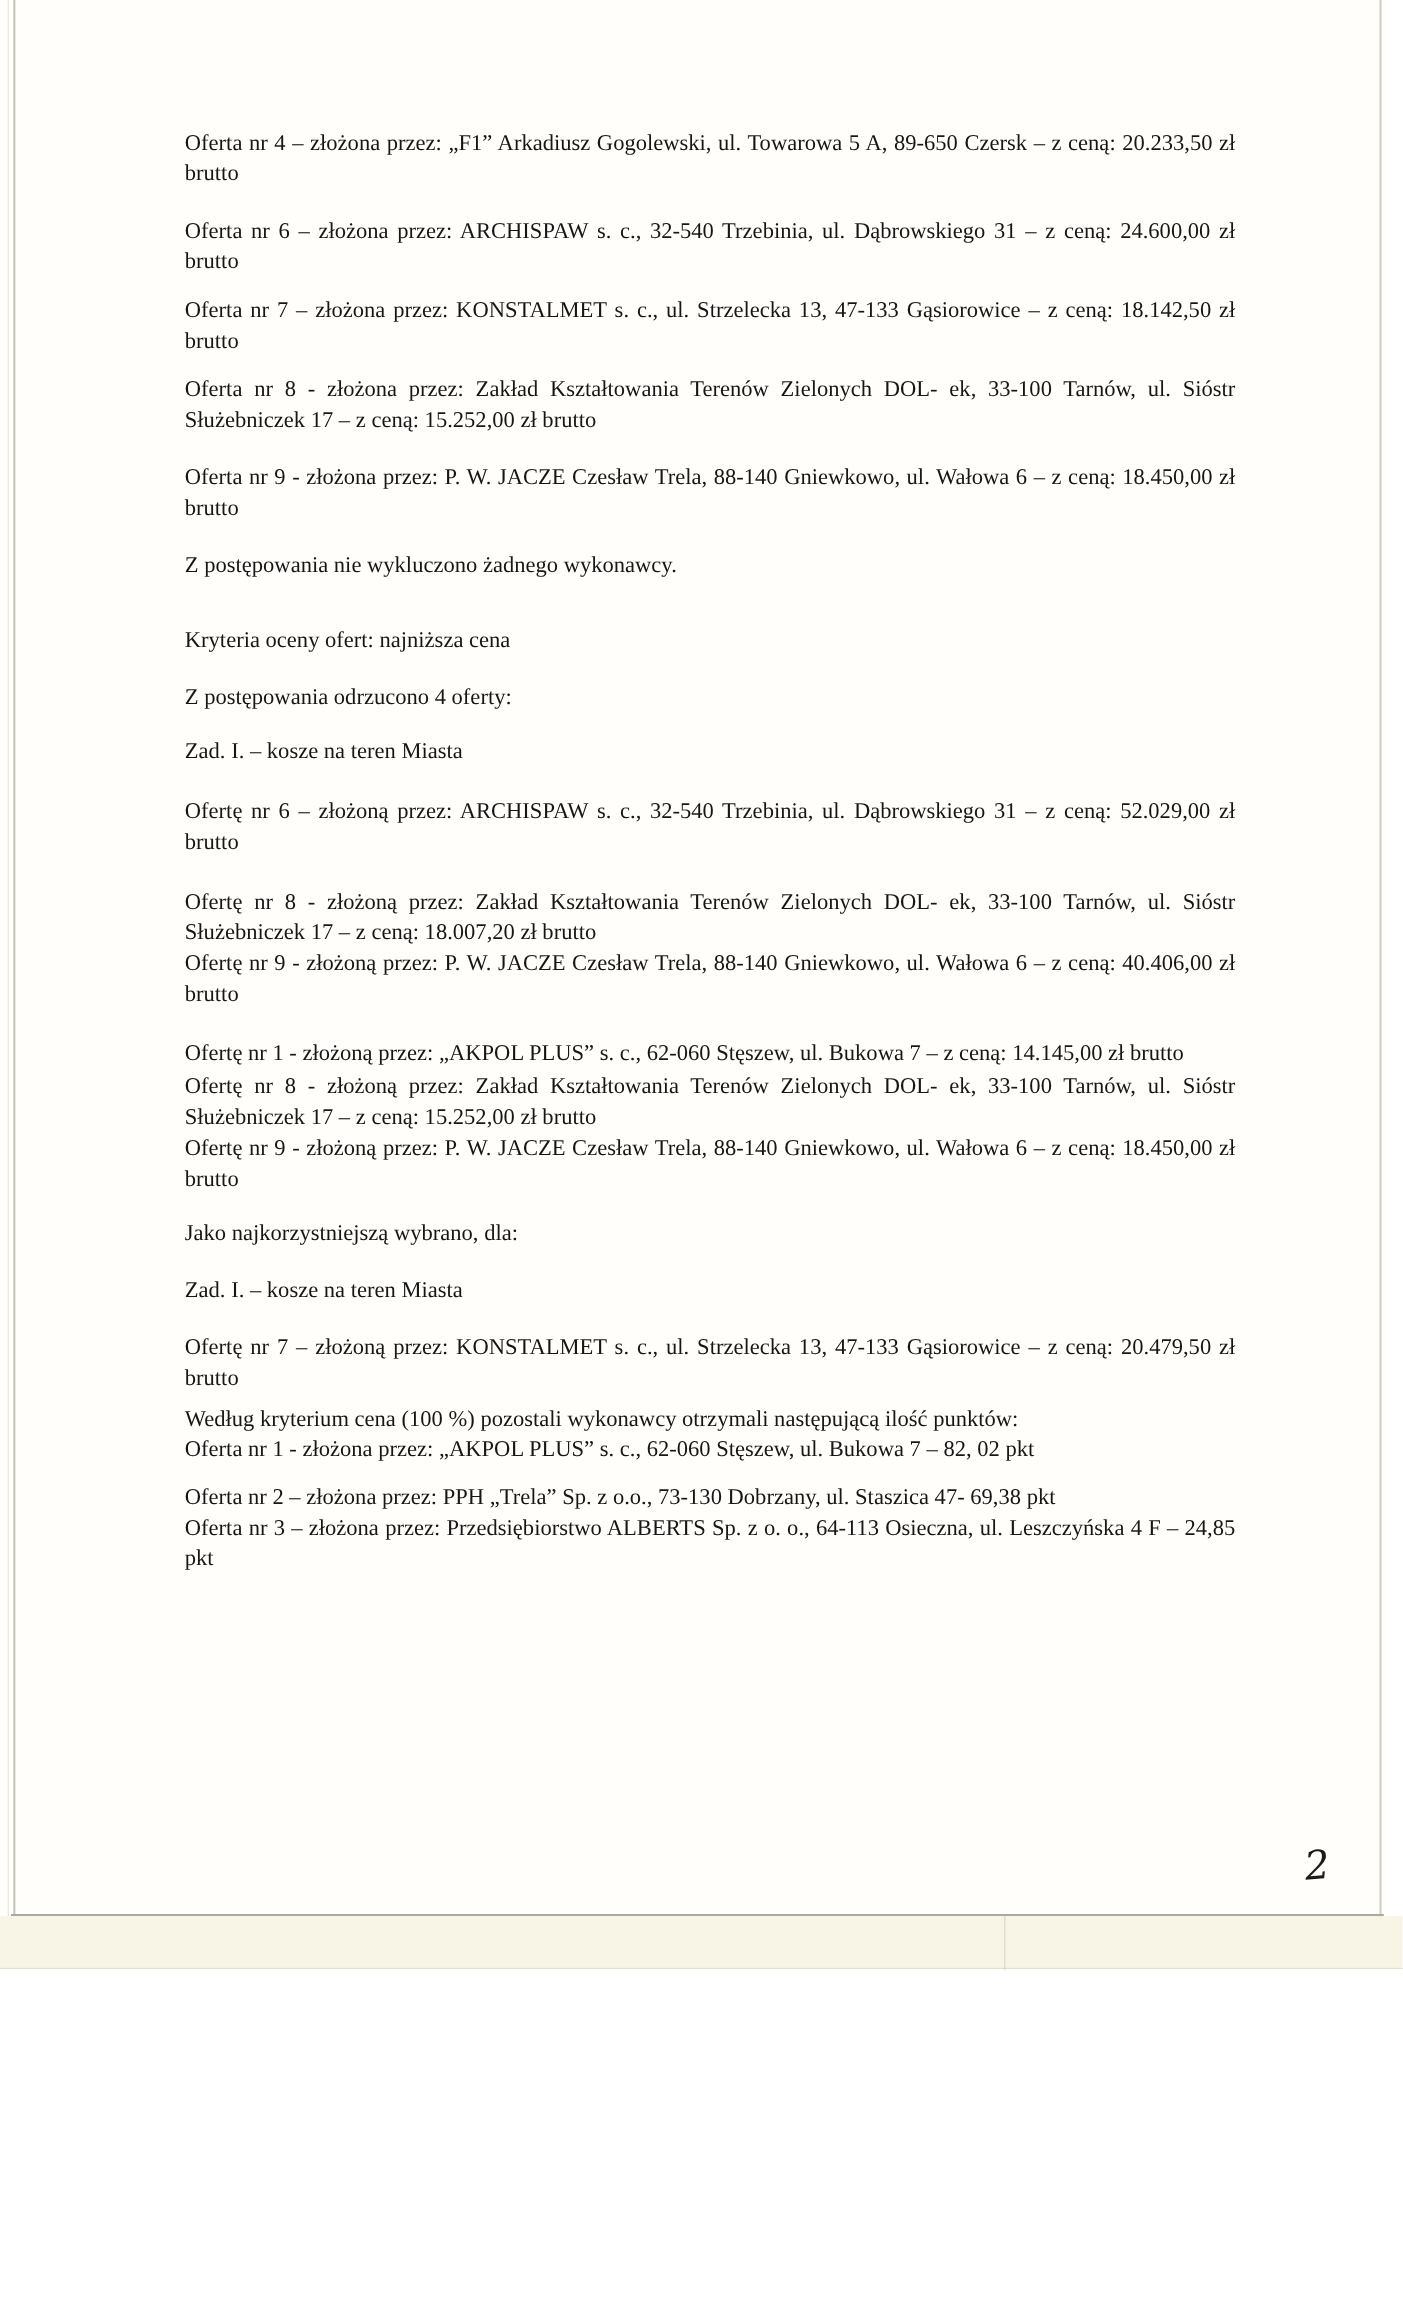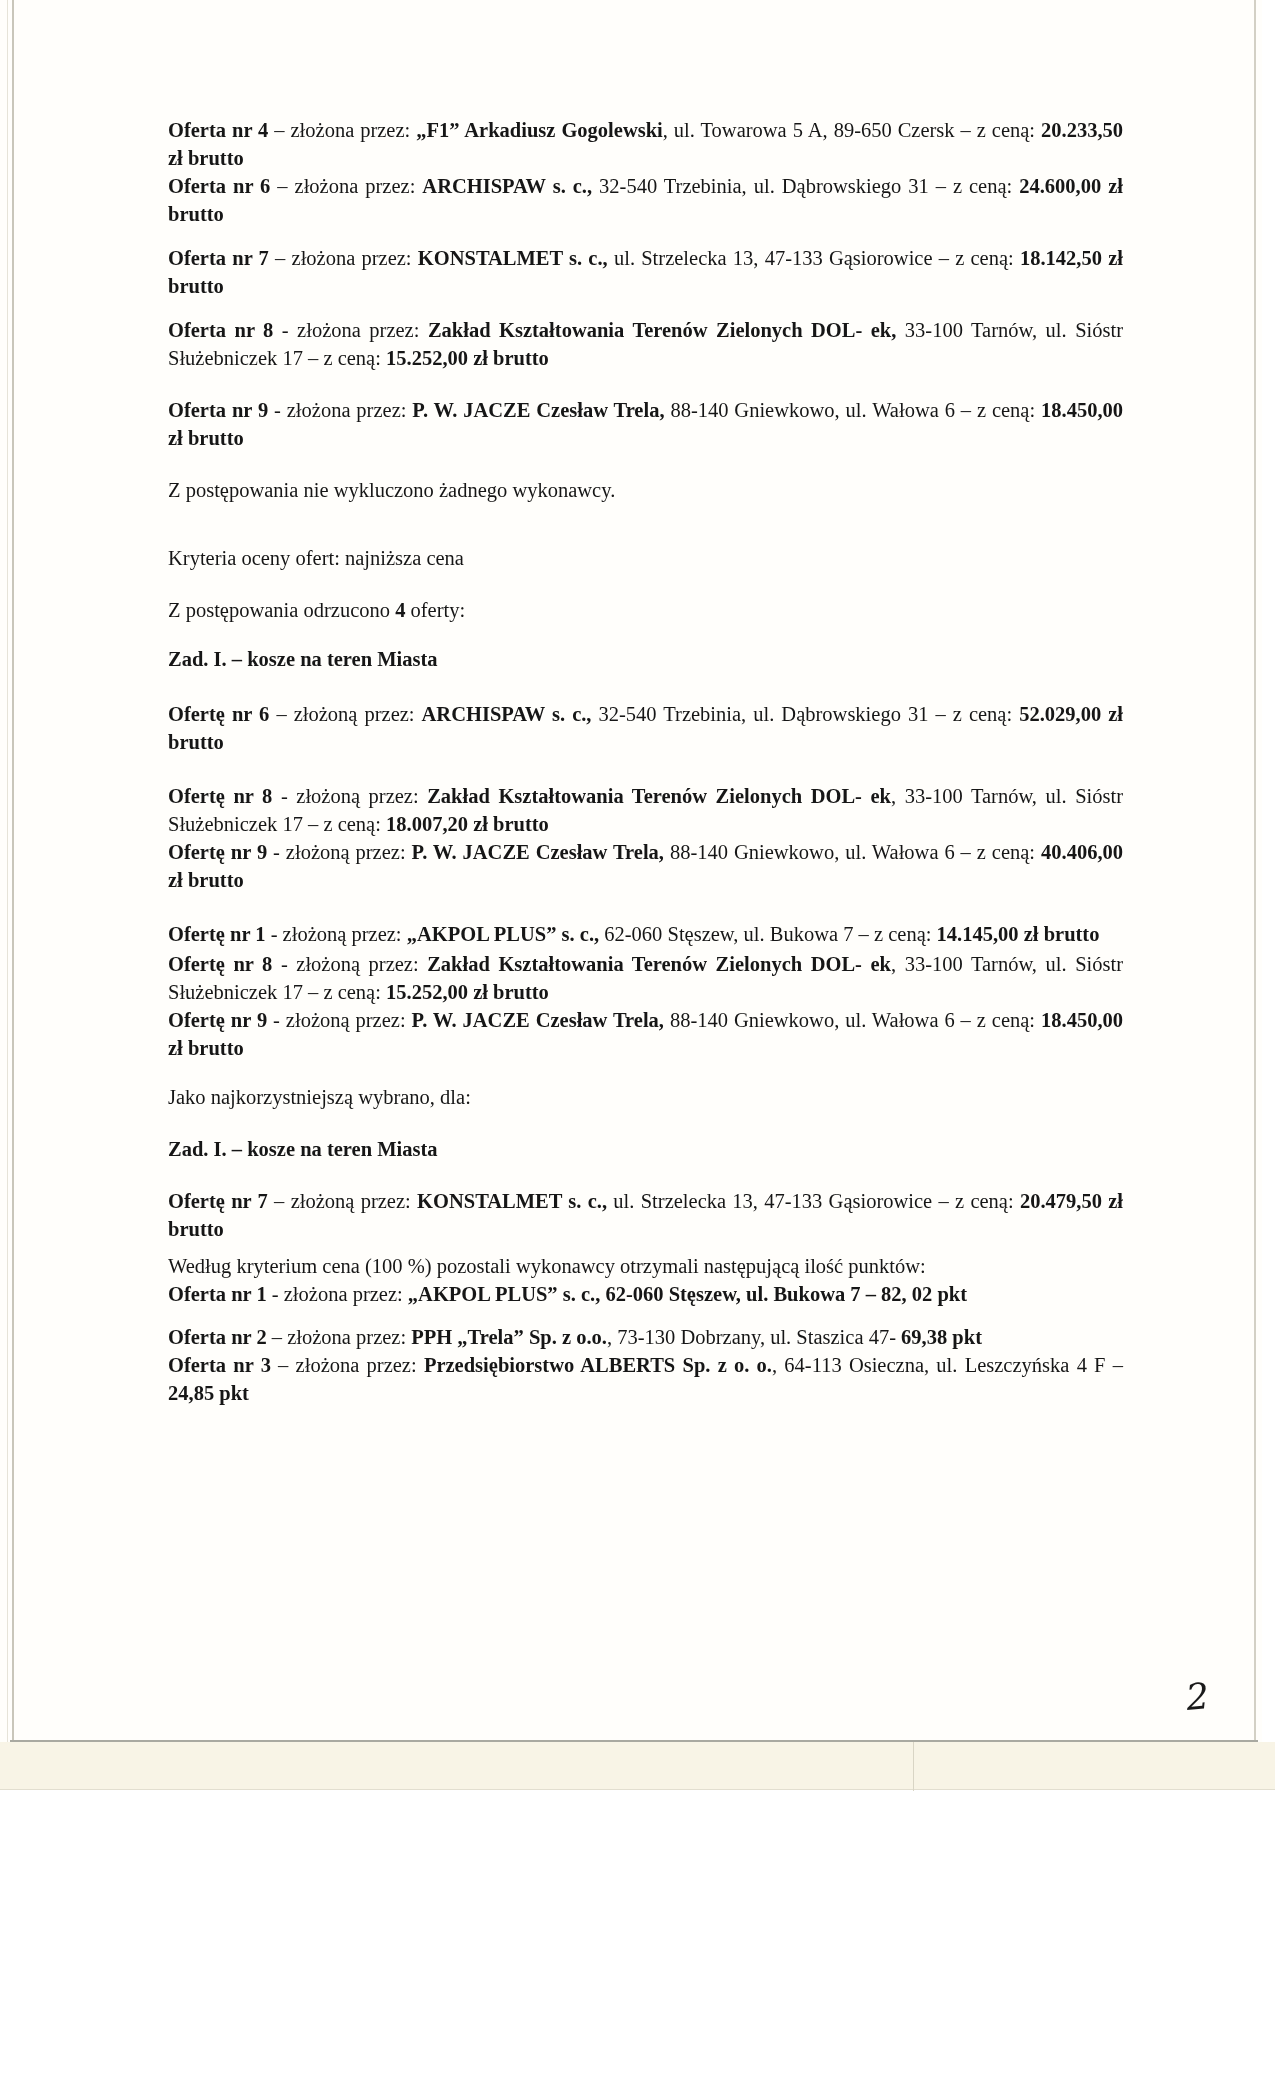--- a/index.html
+++ b/index.html
@@ -20,38 +20,38 @@
     position:absolute;left:0;top:1742px;width:1275px;height:47px;
     background:#f8f4e6;border-bottom:1px solid #e2ded0;
   }
   .band-line{position:absolute;left:913px;top:1742px;width:1px;height:49px;background:#d9d5c5;}
   .content{
     position:absolute;left:168px;top:116px;width:955px;
     color:#161616;font-size:20.5px;line-height:28px;
     text-align:justify;
   }
   .para{margin:0;}
-  .b{font-weight:bold;}
+  .b{font-weight:normal;}
   .page-number{
     position:absolute;left:1186px;top:1676px;
     font-family:"DejaVu Serif", serif;font-style:italic;
     font-size:36px;color:#1a1a1a;transform:rotate(-5deg);
   }
 </style>
 </head>
 <body>
 
 <div class="sheet">
   <div class="edge-left2"></div>
   <div class="edge-left"></div>
   <div class="edge-right"></div>
 
   <div class="content">
     <p class="para" style="margin-top:0"><span class="b">Oferta nr 4</span><span> – złożona przez: </span><span class="b">„F1” Arkadiusz Gogolewski</span><span>, ul. Towarowa 5 A, 89-650 Czersk – z ceną: </span><span class="b">20.233,50 zł brutto</span></p>
-    <p class="para" style="margin-top:0"><span class="b">Oferta nr 6</span><span> – złożona przez: </span><span class="b">ARCHISPAW s. c.,</span><span> 32-540 Trzebinia, ul. Dąbrowskiego 31 – z ceną: </span><span class="b">24.600,00 zł brutto</span></p>
+    <p class="para" style="margin-top:24px"><span class="b">Oferta nr 6</span><span> – złożona przez: </span><span class="b">ARCHISPAW s. c.,</span><span> 32-540 Trzebinia, ul. Dąbrowskiego 31 – z ceną: </span><span class="b">24.600,00 zł brutto</span></p>
     <p class="para" style="margin-top:16px"><span class="b">Oferta nr 7</span><span> – złożona przez: </span><span class="b">KONSTALMET s. c.,</span><span> ul. Strzelecka 13, 47-133 Gąsiorowice – z ceną: </span><span class="b">18.142,50 zł brutto</span></p>
     <p class="para" style="margin-top:16px"><span class="b">Oferta nr 8</span><span> - złożona przez: </span><span class="b">Zakład Kształtowania Terenów Zielonych DOL- ek,</span><span> 33-100 Tarnów, ul. Sióstr Służebniczek 17 – z ceną: </span><span class="b">15.252,00 zł brutto</span></p>
     <p class="para" style="margin-top:24px"><span class="b">Oferta nr 9</span><span> - złożona przez: </span><span class="b">P. W. JACZE Czesław Trela,</span><span> 88-140 Gniewkowo, ul. Wałowa 6 – z ceną: </span><span class="b">18.450,00 zł brutto</span></p>
     <p class="para" style="margin-top:24px"><span>Z postępowania nie wykluczono żadnego wykonawcy.</span></p>
     <p class="para" style="margin-top:40px"><span>Kryteria oceny ofert: najniższa cena</span></p>
     <p class="para" style="margin-top:24px"><span>Z postępowania odrzucono </span><span class="b">4</span><span> oferty:</span></p>
     <p class="para" style="margin-top:21px"><span class="b">Zad. I. – kosze na teren Miasta</span></p>
     <p class="para" style="margin-top:27px"><span class="b">Ofertę nr 6</span><span> – złożoną przez: </span><span class="b">ARCHISPAW s. c.,</span><span> 32-540 Trzebinia, ul. Dąbrowskiego 31 – z ceną: </span><span class="b">52.029,00 zł brutto</span></p>
     <p class="para" style="margin-top:26px"><span class="b">Ofertę nr 8</span><span> - złożoną przez: </span><span class="b">Zakład Kształtowania Terenów Zielonych DOL- ek</span><span>, 33-100 Tarnów, ul. Sióstr Służebniczek 17 – z ceną: </span><span class="b">18.007,20 zł brutto</span></p>
     <p class="para" style="margin-top:0"><span class="b">Ofertę nr 9</span><span> - złożoną przez: </span><span class="b">P. W. JACZE Czesław Trela,</span><span> 88-140 Gniewkowo, ul. Wałowa 6 – z ceną: </span><span class="b">40.406,00 zł brutto</span></p>

